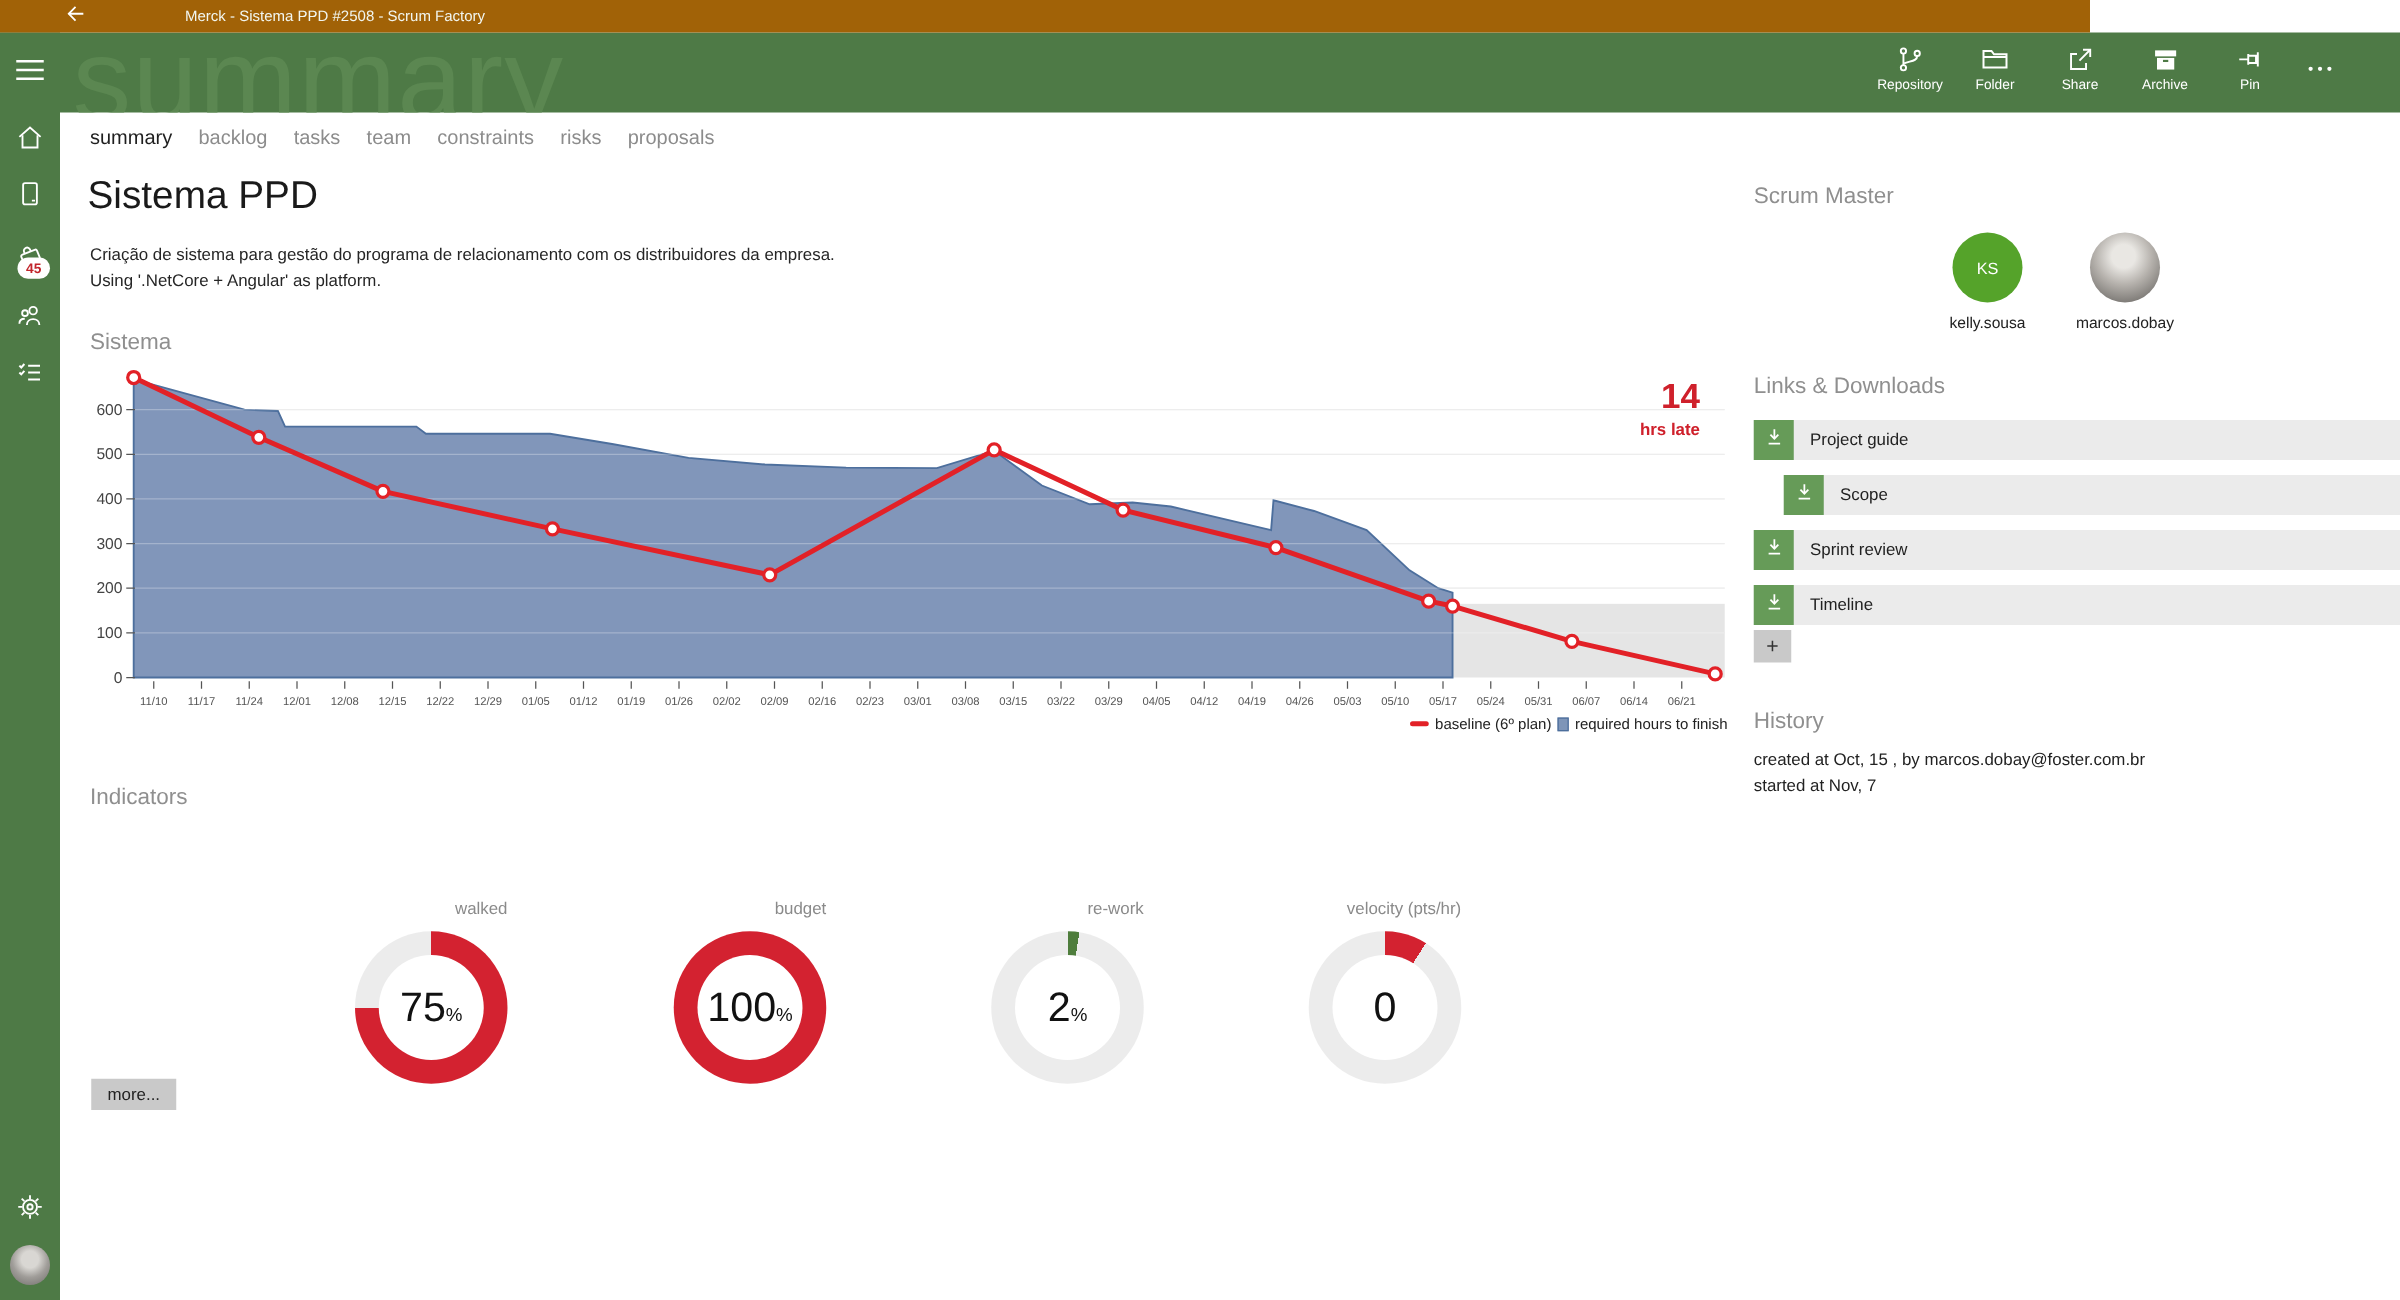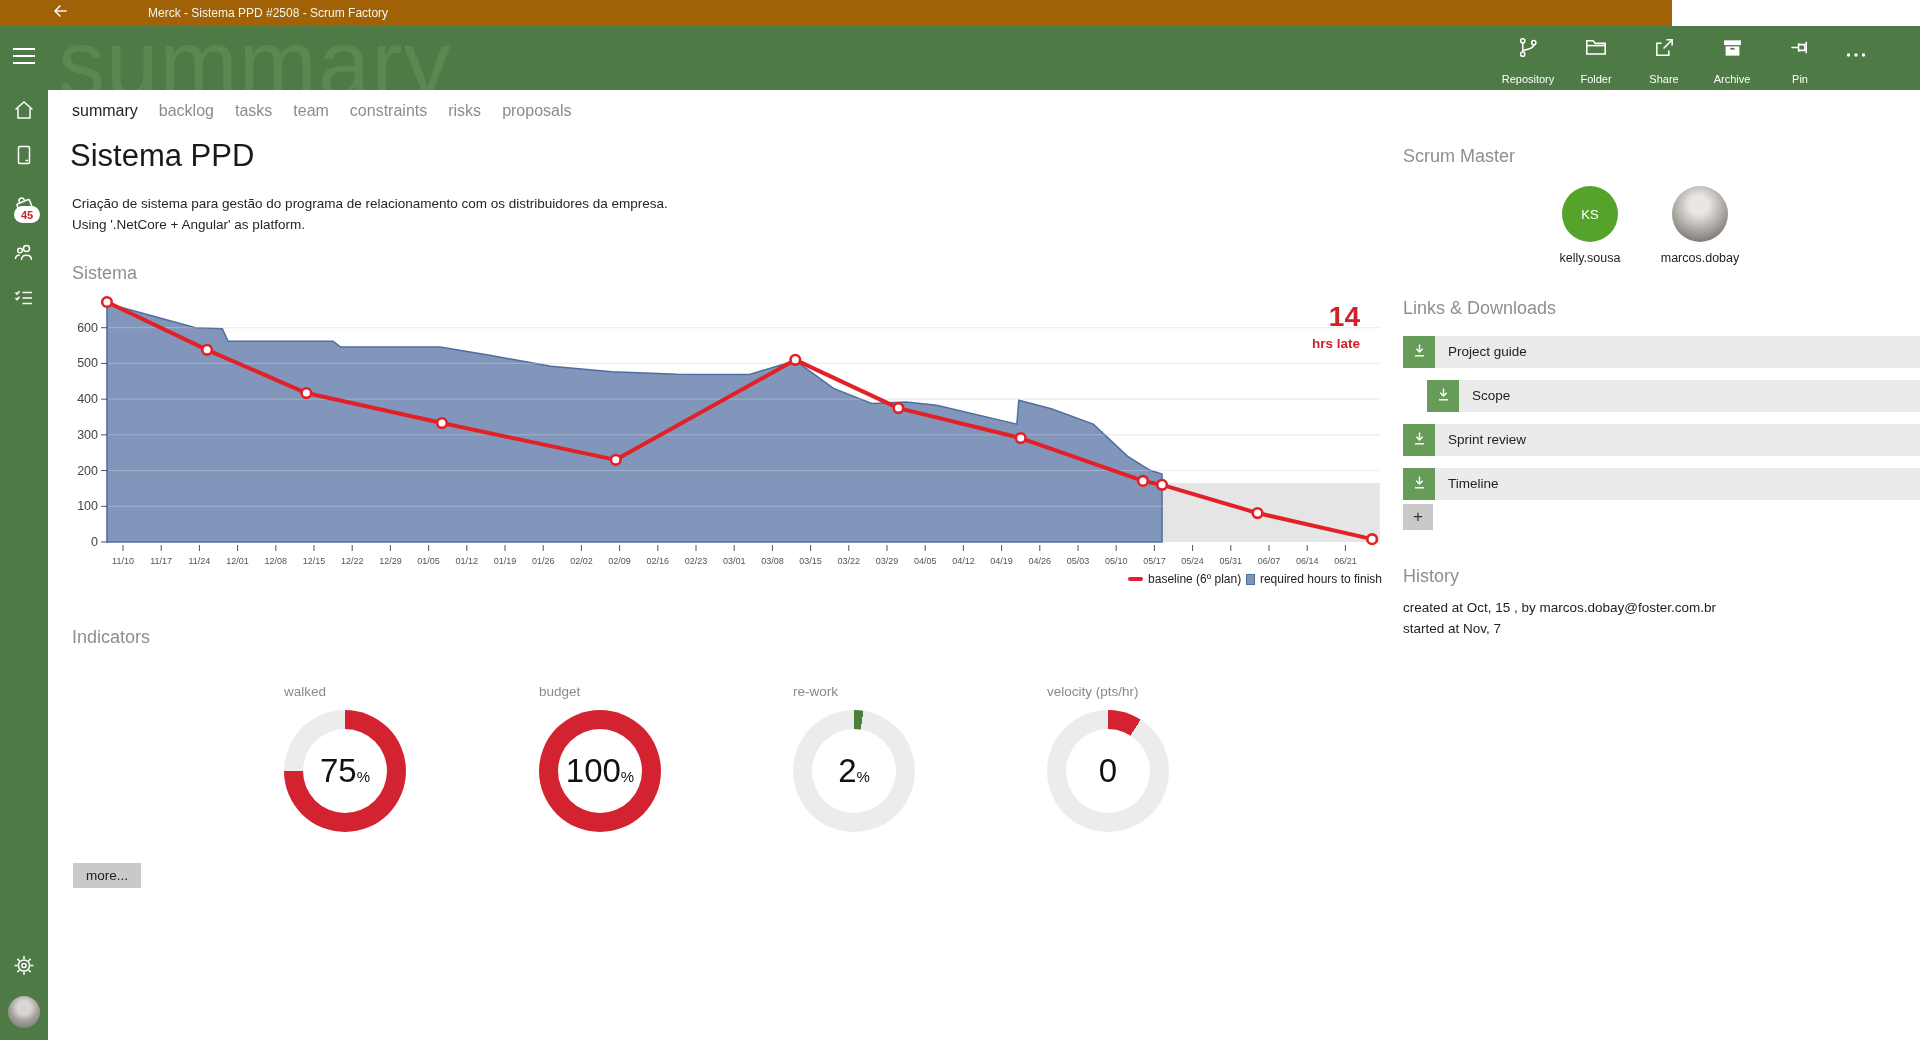--- a/index.html
+++ b/index.html
@@ -12,21 +12,21 @@
   .tb-title { position:absolute; left:148px; top:0; height:26px; line-height:26px; font-size:12px; color:#f2f6f0; }
   .win-btn { position:absolute; top:0; width:34px; height:26px; display:flex; align-items:center; justify-content:center; }
   .win-min{ left:1788px; } .win-restore{ left:1834px; } .win-close{ left:1879px; }
 
   
   .band { position:absolute; left:0; top:26px; width:1920px; height:64px; background:#4e7a46; overflow:hidden; z-index:10; }
   .watermark { position:absolute; left:58px; top:-16px; font-size:94px; font-weight:300; color:#5b8751; white-space:nowrap; letter-spacing:1px; }
   .toolbar { position:absolute; left:1494px; top:6px; display:flex; }
   .tb-item { width:68px; display:flex; flex-direction:column; align-items:center; padding-top:2px; cursor:pointer; }
   .tb-item .ic { height:26px; display:flex; align-items:center; justify-content:center; }
-  .tb-label { font-size:11px; color:#fff; margin-top:13px; }
+  .tb-label { font-size:11px; color:#fff; margin-top:2px; }
   .tb-more { width:44px; justify-content:flex-start; padding-top:10px; }
 
   
   .sidebar { position:absolute; left:0; top:26px; width:48px; height:1014px; background:#4e7a46; z-index:20;text-align:center; }
   .side-ic { position:absolute; left:12px; width:24px; height:24px; display:flex; align-items:center; justify-content:center; cursor:pointer; }
   .hamburger { left:13px; top:22px; width:22px; height:16px; display:flex; flex-direction:column; justify-content:space-between; cursor:pointer; position:absolute; }
   .hamburger i { display:block; height:2px; background:#fff; }
   .badge { position:absolute; left:14px; top:180px; min-width:26px; height:17px; background:#fff; border-radius:9px; font-size:11px; font-weight:bold; color:#c2252b; display:flex; align-items:center; justify-content:center; padding:0 4px; }
   .side-avatar { position:absolute; left:8px; top:970px; width:32px; height:32px; border-radius:50%;
       background: radial-gradient(circle at 50% 36%, #d9d7d3 0 26%, #a09d99 55%, #6d6b68 100%); cursor:pointer; }
@@ -41,21 +41,21 @@
 
   .chart-wrap { position:absolute; left:70px; top:290px; width:1330px; height:290px; }
   svg text { font-family:"Liberation Sans", sans-serif; }
   .late { position:absolute; left:1210px; top:301px; width:150px; text-align:right; color:#cf202b; }
   .late-val { font-size:28px; font-weight:bold; line-height:32px; }
   .late-lbl { font-size:13.5px; font-weight:bold; margin-top:3px; }
   .legend { position:absolute; top:572px; left:1128px; width:254px; display:flex; align-items:center; gap:5px; font-size:12px; color:#222; white-space:nowrap; }
   .sw-line { display:inline-block; width:20px; height:4px; border-radius:2px; }
   .sw-square { display:inline-block; width:11px; height:11px; }
 
-  .ind { position:absolute; top:684px; width:122px; text-align:left; }
+  .ind { position:absolute; top:719px; width:122px; text-align:right; }
   .ind-label { font-size:13.5px; color:#8a8a8a; height:20px; margin-bottom:6px; }
   .donut { width:122px; height:122px; border-radius:50%; position:relative; }
   .donut-hole { position:absolute; left:19px; top:19px; width:84px; height:84px; border-radius:50%; background:#fff; display:flex; align-items:baseline; justify-content:center; }
   .dv { font-size:33px; font-weight:300; color:#111; line-height:84px; }
   .du { font-size:15px; color:#111; }
   .more-btn { position:absolute; left:73px; top:863px; background:#c9c9c9; border:none; font-size:13.5px; color:#222; padding:5px 13px; cursor:pointer; font-family:"Liberation Sans", sans-serif; }
 
   
   .member { position:absolute; top:186px; width:90px; text-align:center; cursor:pointer; }
   .avatar-circle { width:56px; height:56px; border-radius:50%; margin:0 auto; display:flex; align-items:center; justify-content:center; }

